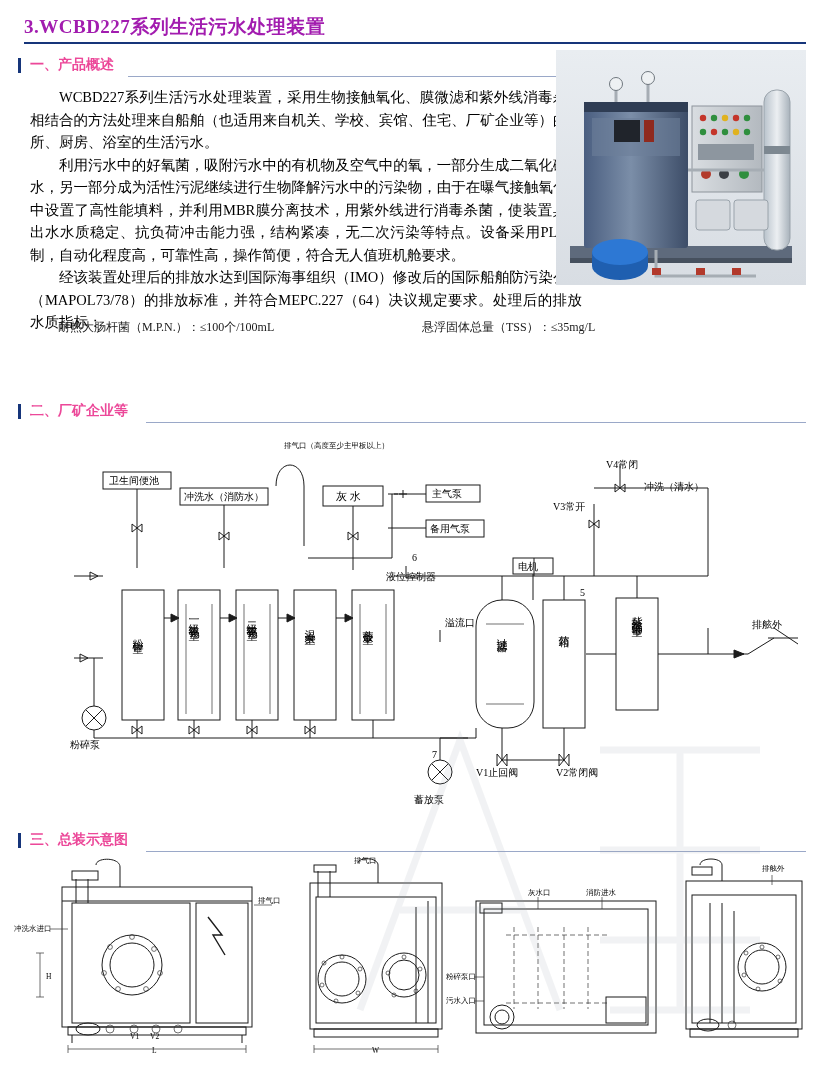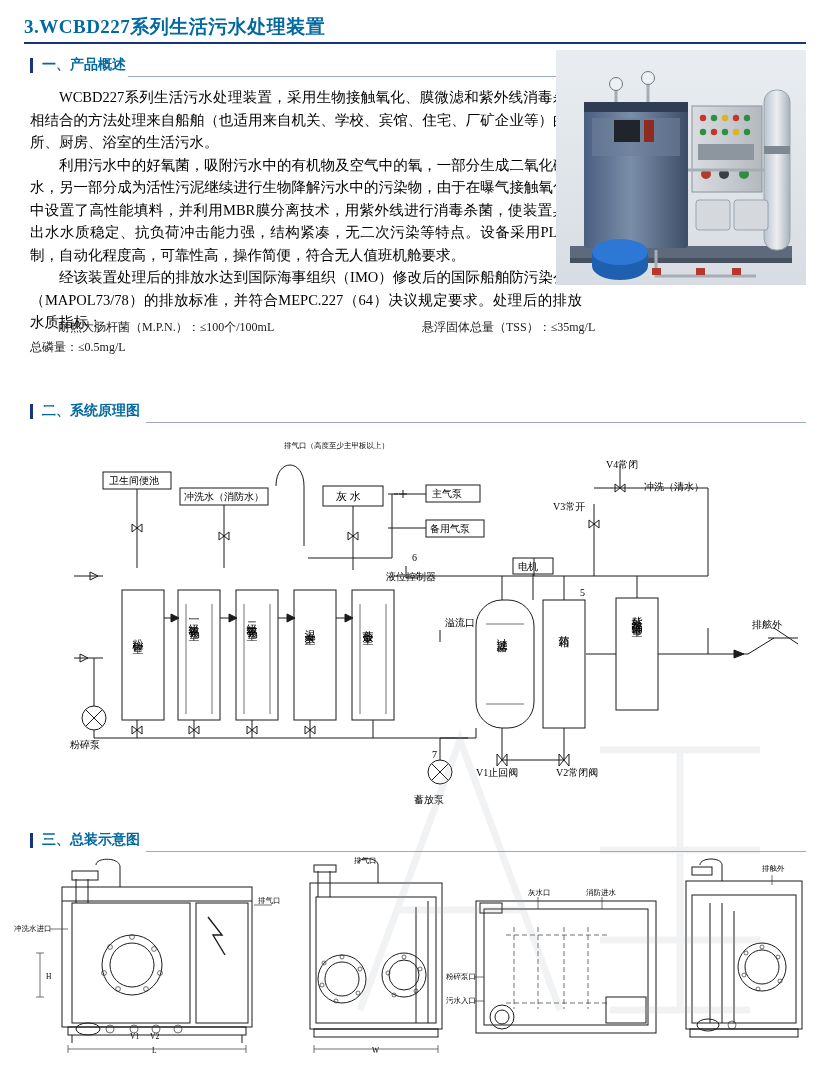--- a/index.html
+++ b/index.html
@@ -11,32 +11,32 @@
     color:#1a1a1a;
     position:relative;
     overflow:hidden;
   }
   .page { position:relative; width:830px; height:1069px; padding:0; }
 
   
   .doc-title {
     position:absolute; left:24px; top:14px;
     font-family:"Liberation Serif", serif;
-    font-weight:bold; font-size:19px; color:#0369a1;
+    font-weight:bold; font-size:19px; color:#a21caf;
     letter-spacing:0.5px;
   }
   .title-rule {
     position:absolute; left:24px; top:42px; width:782px; height:2px;
     background:#16357a;
   }
 
   
   .sec {
-    position:absolute; left:36px;
-    font-weight:bold; font-size:14px; color:#0369a1;
+    position:absolute; left:24px;
+    font-weight:bold; font-size:14px; color:#ec4899;
     padding-left:6px;
   }
   .sec .bar {
     position:absolute; left:-6px; top:2px; width:3px; height:15px; background:#16357a;
   }
   .sec-rule {
     position:absolute; left:24px; height:1px; background:#9aa8c8;
   }
 
   #sec1 { top:56px; }
@@ -187,27 +187,26 @@
   </div>
 
   <div class="indicators">
     <div class="row">
       <div class="c1">耐热大肠杆菌（M.P.N.）：≤100个/100mL</div>
       <div class="c2">悬浮固体总量（TSS）：≤35mg/L</div>
     </div>
     <div class="row">
     </div>
     <div class="row">
-      <div class="c2">总磷量：≤0.5mg/L</div>
     </div>
   </div>
 
   <div class="sec" id="sec2">
     <span class="bar"></span>
-    <span>二、系统原理图</span>
+    <span>二、厂矿企业等</span>
   </div>
   <div class="sec-rule" id="sec2rule"></div>
 
   <div class="schematic">
     <svg width="812" height="396" viewBox="0 0 812 396">
 
       <path class="ln" d="M268 58 C268 30 296 30 296 58 L296 118"></path>
       <text class="tinylabel" x="276" y="20">排气口（高度至少主甲板以上）</text>
 
       <rect class="boxfill" x="95" y="44" width="68" height="17"></rect>

